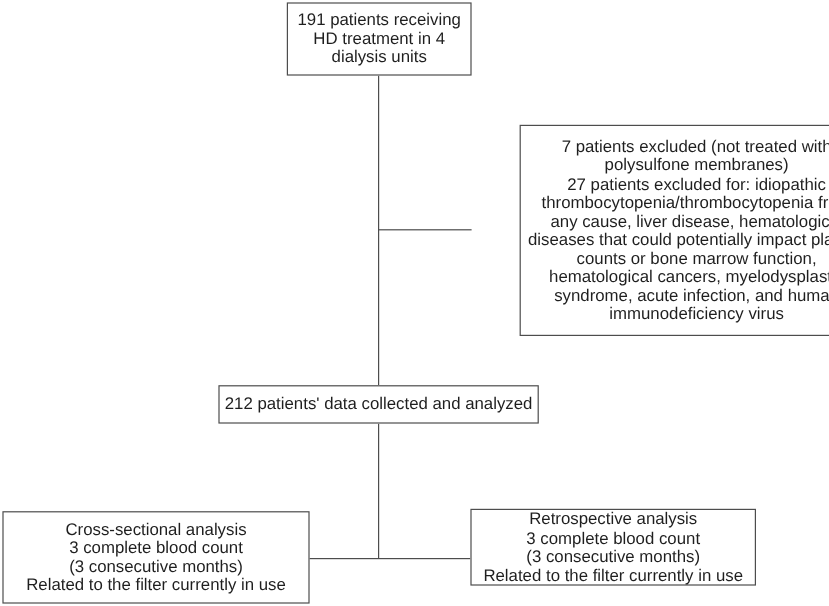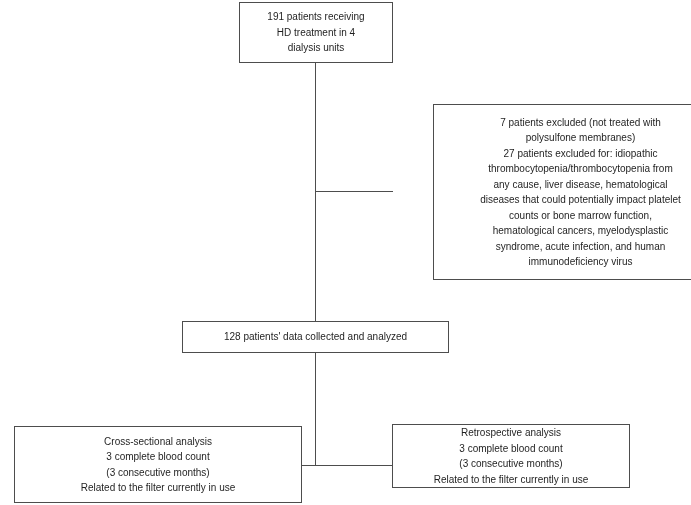--- a/index.html
+++ b/index.html
@@ -18,34 +18,34 @@
   }
   .flow-box {
     position: absolute;
     box-sizing: border-box;
     border: 1px solid #4d4d4d;
     background: #ffffff;
     display: flex;
     align-items: center;
     justify-content: center;
     text-align: center;
-    font-size: 10px;
+    font-size: 14px;
     line-height: 15.5px;
     white-space: pre-line;
     padding: 2px 4px;
   }
   .connector {
     position: absolute;
     background: #4d4d4d;
   }
   
   .box-top        { left: 239px; top: 2px;   width: 154px; height: 61px; }
   .box-exclusion  { left: 393px; top: 104px; width: 295px; height: 176px; margin-left: 40px; }
   .box-collected  { left: 182px; top: 321px; width: 267px; height: 32px; }
-  .box-cross      { left: 14px;   top: 426px; width: 288px; height: 77px; }
+  .box-cross      { left: 2px;   top: 426px; width: 256px; height: 77px; }
   .box-retro      { left: 392px; top: 424px; width: 238px; height: 64px; }
   
   .v-top-to-collected { left: 315px; top: 63px;  width: 1px;   height: 258px; }
   .h-to-exclusion     { left: 315px; top: 191px; width: 78px;  height: 1px; }
   .v-collected-to-tee { left: 315px; top: 353px; width: 1px;   height: 112px; }
   .h-bottom-tee       { left: 240px; top: 465px; width: 152px; height: 1px; }
 </style>
 </head>
 <body>
 
@@ -69,21 +69,21 @@
 thrombocytopenia/thrombocytopenia from
 any cause, liver disease, hematological
 diseases that could potentially impact platelet
 counts or bone marrow function,
 hematological cancers, myelodysplastic
 syndrome, acute infection, and human
 immunodeficiency virus</span>
   </div>
 
   <div class="flow-box box-collected">
-    <span>128 patients' data collected and analyzed</span>
+    <span>212 patients' data collected and analyzed</span>
   </div>
 
   <div class="flow-box box-cross">
     <span>Cross-sectional analysis
 3 complete blood count
 (3 consecutive months)
 Related to the filter currently in use</span>
   </div>
 
   <div class="flow-box box-retro">

